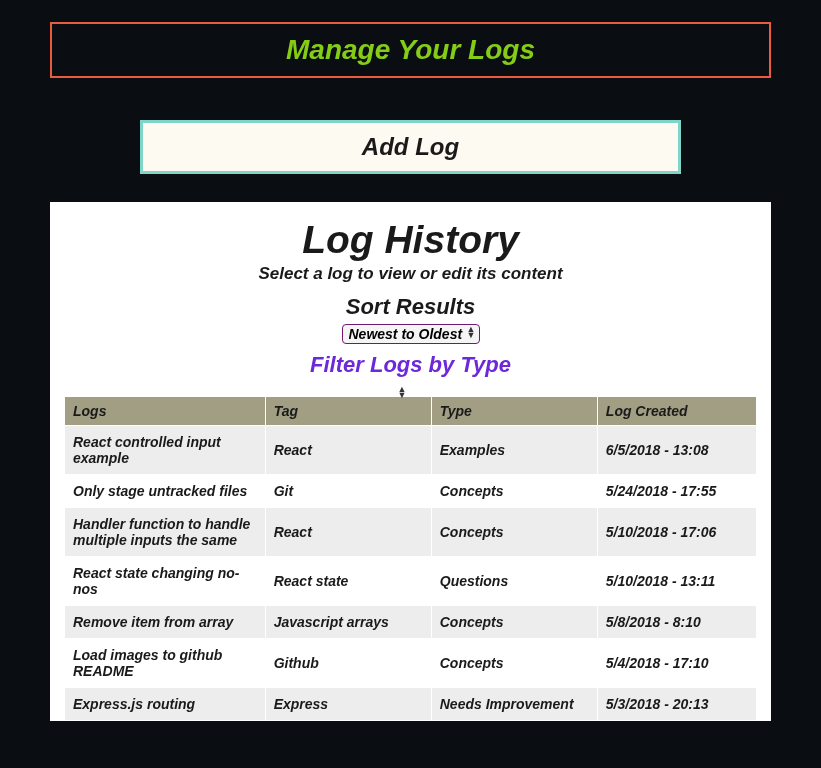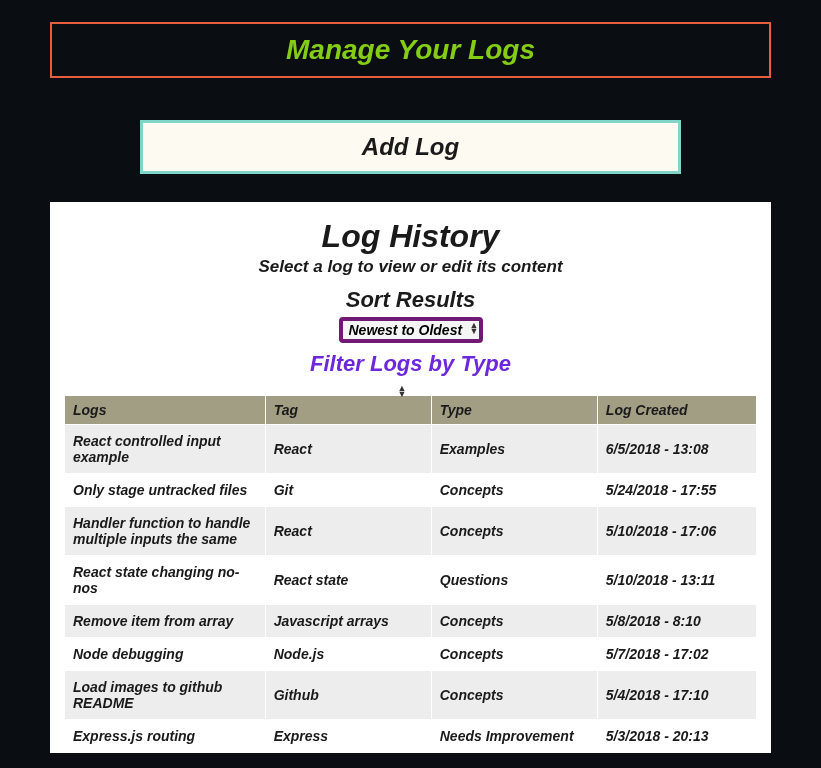--- a/index.html
+++ b/index.html
@@ -42,21 +42,21 @@
     .history-panel {
       background: #ffffff;
       margin: 0 50px;
       padding: 16px 14px 0 14px;
     }
     .history-header {
       text-align: center;
     }
     .h-log-history {
       color: #1a1a1a;
-      font-size: 32px;
+      font-size: 39px;
       font-weight: 700;
       font-style: italic;
     }
     .h-subtitle {
       color: #1a1a1a;
       font-size: 17px;
       font-weight: 600;
       font-style: italic;
       margin-top: 2px;
     }
@@ -73,21 +73,21 @@
       font-weight: 700;
       font-style: italic;
       margin-top: 8px;
     }
     .sort-select {
       margin-top: 4px;
       font-size: 14px;
       font-weight: 600;
       font-style: italic;
       padding: 1px 16px 1px 6px;
-      border: 4px solid #701a75;
+      border: 1px solid #701a75;
       border-radius: 4px;
       background: #f5f5f5;
       appearance: none;
       position: relative;
     }
     .select-wrap {
       display: inline-block;
       position: relative;
     }
     .select-wrap .arrows {
@@ -208,26 +208,20 @@
         <td>Questions</td>
         <td>5/10/2018 - 13:11</td>
       </tr>
       <tr>
         <td>Remove item from array</td>
         <td>Javascript arrays</td>
         <td>Concepts</td>
         <td>5/8/2018 - 8:10</td>
       </tr>
       <tr>
-        <td>Node debugging</td>
-        <td>Node.js</td>
-        <td>Concepts</td>
-        <td>5/7/2018 - 17:02</td>
-      </tr>
-      <tr>
         <td>Load images to github README</td>
         <td>Github</td>
         <td>Concepts</td>
         <td>5/4/2018 - 17:10</td>
       </tr>
       <tr>
         <td>Express.js routing</td>
         <td>Express</td>
         <td>Needs Improvement</td>
         <td>5/3/2018 - 20:13</td>

